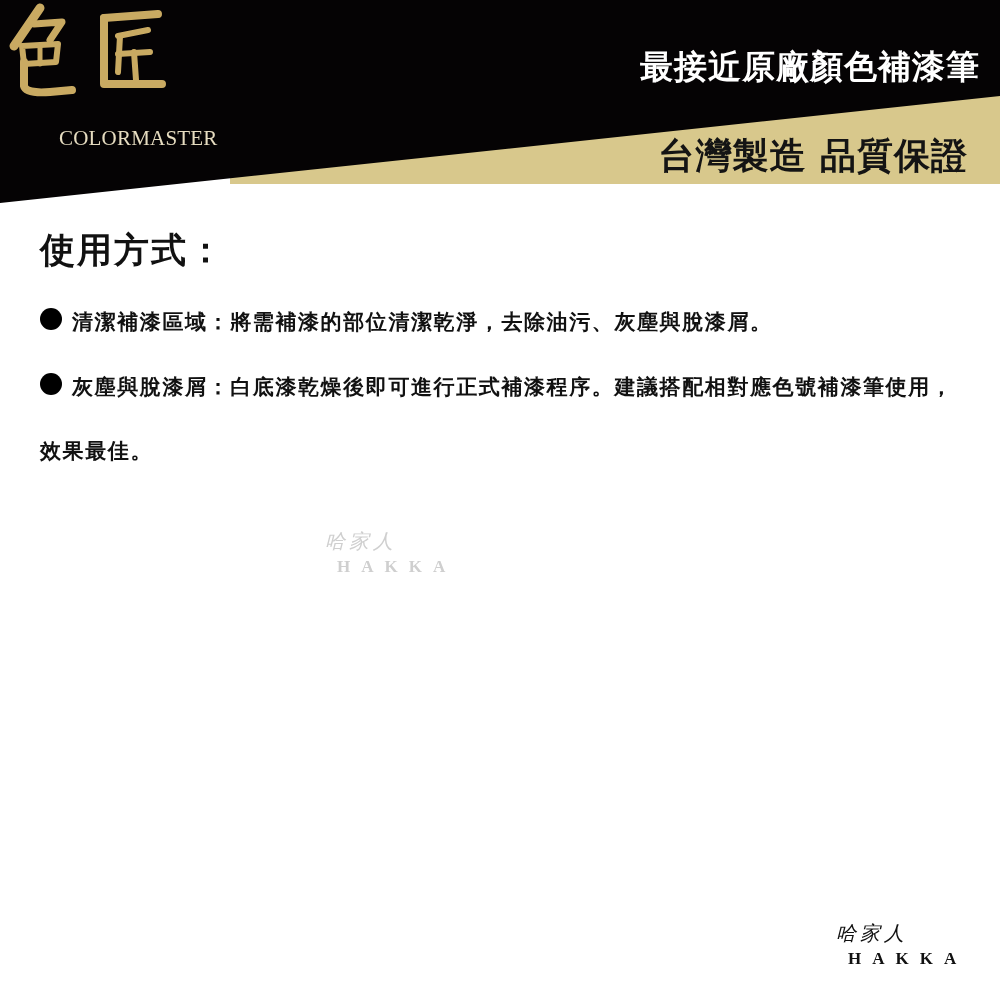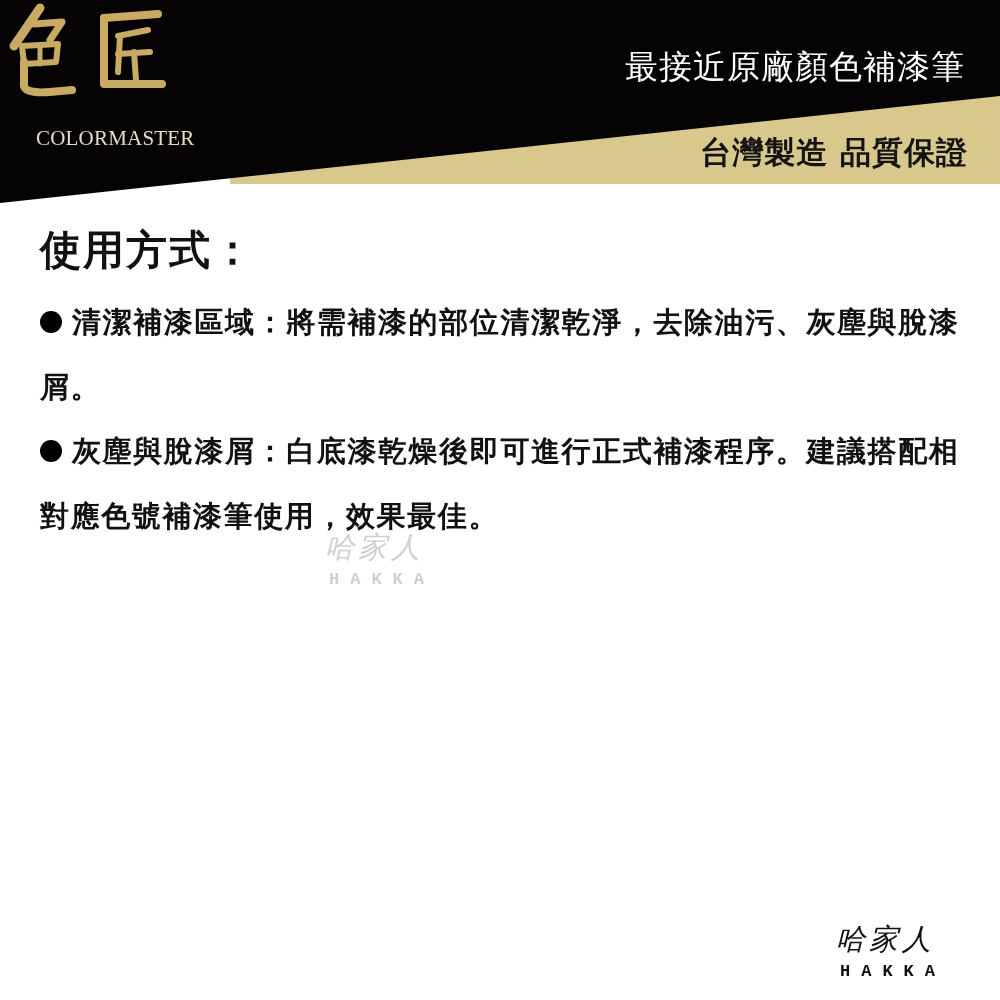--- a/index.html
+++ b/index.html
@@ -1,31 +1,31 @@
 <!DOCTYPE html>
 <html><head>
 <meta charset="utf-8">
 <style>
   html, body { margin:0; padding:0; }
   body { width:1000px; height:1000px; position:relative; overflow:hidden; background:#ffffff; font-family:"DejaVu Sans", "Liberation Sans", sans-serif; }
   .header { position:absolute; left:0; top:0; width:1000px; height:210px; }
   .header svg { position:absolute; left:0; top:0; }
   .logo-cn { position:absolute; left:42px; top:28px; width:170px; height:100px; }
-  .logo-en { position:absolute; left:36px; top:126px; font-family:"Liberation Serif", "DejaVu Serif", serif; font-size:21px; color:#e6dcc0; letter-spacing:0.2px; }
-  .tagline1 { position:absolute; right:35px; top:45px; color:#ffffff; font-weight:normal; font-size:33px; letter-spacing:1px; }
-  .tagline2 { position:absolute; right:32px; top:132px; color:#141414; font-weight:bold; font-size:31px; letter-spacing:1px; }
+  .logo-en { position:absolute; left:59px; top:126px; font-family:"Liberation Serif", "DejaVu Serif", serif; font-size:21px; color:#e6dcc0; letter-spacing:0.2px; }
+  .tagline1 { position:absolute; right:20px; top:45px; color:#ffffff; font-weight:bold; font-size:33px; letter-spacing:1px; }
+  .tagline2 { position:absolute; right:32px; top:132px; color:#141414; font-weight:bold; font-size:36px; letter-spacing:1px; }
   .content { position:absolute; left:40px; top:220px; width:930px; }
-  .title { font-size:41px; font-weight:bold; color:#111; letter-spacing:2px; height:60px; line-height:60px; margin-bottom:10px; }
-  .para { font-size:29px; font-weight:bold; color:#111; line-height:64.5px; letter-spacing:1.6px; margin:0; }
+  .title { font-size:35px; font-weight:bold; color:#111; letter-spacing:2px; height:60px; line-height:60px; margin-bottom:10px; }
+  .para { font-size:21px; font-weight:bold; color:#111; line-height:64.5px; letter-spacing:1.6px; margin:0; }
   .bullet { display:inline-block; width:22px; height:22px; border-radius:50%; background:#000; margin-right:10px; vertical-align:-1px; }
   .wm { position:absolute; }
   .wm-mid { left:325px; top:528px; color:#d0d0d0; }
   .wm-bot { left:836px; top:920px; color:#111; }
-  .wm-cn { font-family:Liberation Serif, serif; font-style:italic; font-size:29px; letter-spacing:4px; }
-  .wm-en { font-family:Liberation Mono, monospace; font-weight:bold; font-size:17px; letter-spacing:11px; margin-left:4px; margin-top:2px; }
+  .wm-cn { font-family:Liberation Serif, serif; font-style:italic; font-size:20px; letter-spacing:4px; }
+  .wm-en { font-family:Liberation Serif, serif; font-weight:bold; font-size:17px; letter-spacing:11px; margin-left:12px; margin-top:2px; }
   .wm-mid .wm-cn, .wm-mid .wm-en { color:#cfcfcf; }
 </style>
 </head>
 <body>
 
 <div class="header">
   <svg width="1000" height="210" viewBox="0 0 1000 210">
 
     <polygon points="230,184 1000,184 1000,90 230,165" fill="#d8c88c"></polygon>
 

